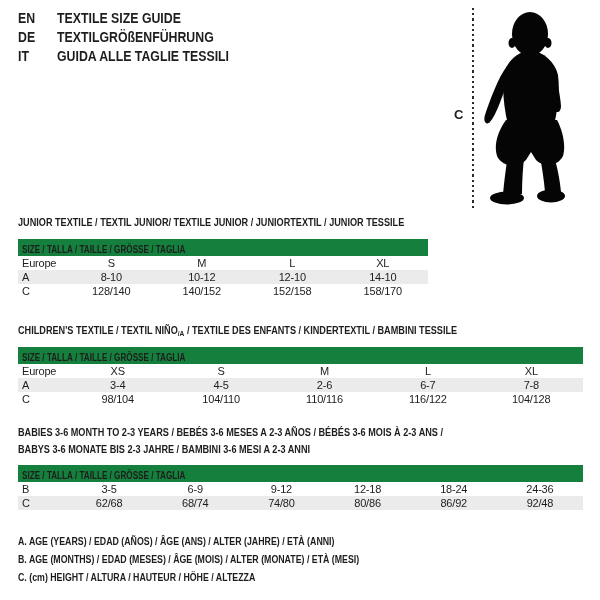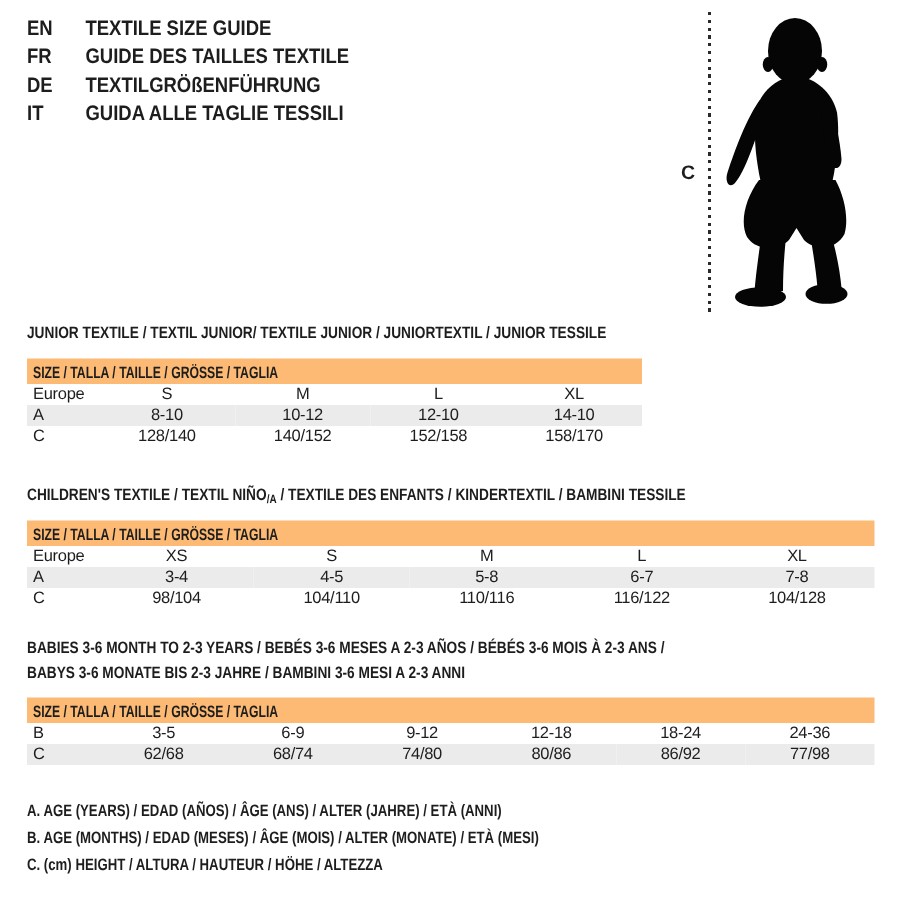--- a/index.html
+++ b/index.html
@@ -33,21 +33,21 @@
     transform:scaleX(0.83); transform-origin:0 0; line-height:14px;
   }
   .t1-title { left:18px; top:215px; }
   .t2-title { left:18px; top:323px; }
   .t3-title-1 { left:18px; top:425px; }
   .t3-title-2 { left:18px; top:442px; }
   .sub { font-size:8px; vertical-align:-2px; }
 
   
   .size-bar {
-    height:17px; background:#fdba74; line-height:17px;
+    height:17px; background:#15803d; line-height:17px;
     padding-left:4px; box-sizing:border-box; white-space:nowrap;
   }
   .size-text {
     display:inline-block; font-weight:bold; font-size:11px;
     transform:scaleX(0.74); transform-origin:0 50%; white-space:nowrap;
   }
   .bar1 { left:18px; top:239px; width:410px; }
   .bar2 { left:18px; top:347px; width:565px; }
   .bar3 { left:18px; top:465px; width:565px; }
 
@@ -73,24 +73,20 @@
   .lg2 { left:18px; top:552px; }
   .lg3 { left:18px; top:570px; }
 </style>
 </head>
 <body>
 
 <div class="abs lang-list">
   <div class="lang-row">
     <span class="lang-code">EN</span>
     <span class="lang-label">TEXTILE SIZE GUIDE</span>
-  </div>
-  <div class="lang-row">
-    <span class="lang-code">FR</span>
-    <span class="lang-label">GUIDE DES TAILLES TEXTILE</span>
   </div>
   <div class="lang-row">
     <span class="lang-code">DE</span>
     <span class="lang-label">TEXTILGRÖßENFÜHRUNG</span>
   </div>
   <div class="lang-row">
     <span class="lang-code">IT</span>
     <span class="lang-label">GUIDA ALLE TAGLIE TESSILI</span>
   </div>
 </div>
@@ -162,21 +158,21 @@
     <td>XS</td>
     <td>S</td>
     <td>M</td>
     <td>L</td>
     <td>XL</td>
   </tr>
   <tr>
     <td class="lbl">A</td>
     <td>3-4</td>
     <td>4-5</td>
-    <td>5-8</td>
+    <td>2-6</td>
     <td>6-7</td>
     <td>7-8</td>
   </tr>
   <tr>
     <td class="lbl">C</td>
     <td>98/104</td>
     <td>104/110</td>
     <td>110/116</td>
     <td>116/122</td>
     <td>104/128</td>
@@ -204,20 +200,20 @@
     <td>18-24</td>
     <td>24-36</td>
   </tr>
   <tr>
     <td class="lbl">C</td>
     <td>62/68</td>
     <td>68/74</td>
     <td>74/80</td>
     <td>80/86</td>
     <td>86/92</td>
-    <td>77/98</td>
+    <td>92/48</td>
   </tr>
   </tbody>
 </table>
 
 <div class="abs legend-line lg1">A. AGE (YEARS) / EDAD (AÑOS) / ÂGE (ANS) / ALTER (JAHRE) / ETÀ (ANNI)</div>
 <div class="abs legend-line lg2">B. AGE (MONTHS) / EDAD (MESES) / ÂGE (MOIS) / ALTER (MONATE) / ETÀ (MESI)</div>
 <div class="abs legend-line lg3">C. (cm) HEIGHT / ALTURA / HAUTEUR / HÖHE / ALTEZZA</div>
 
 </body></html>

